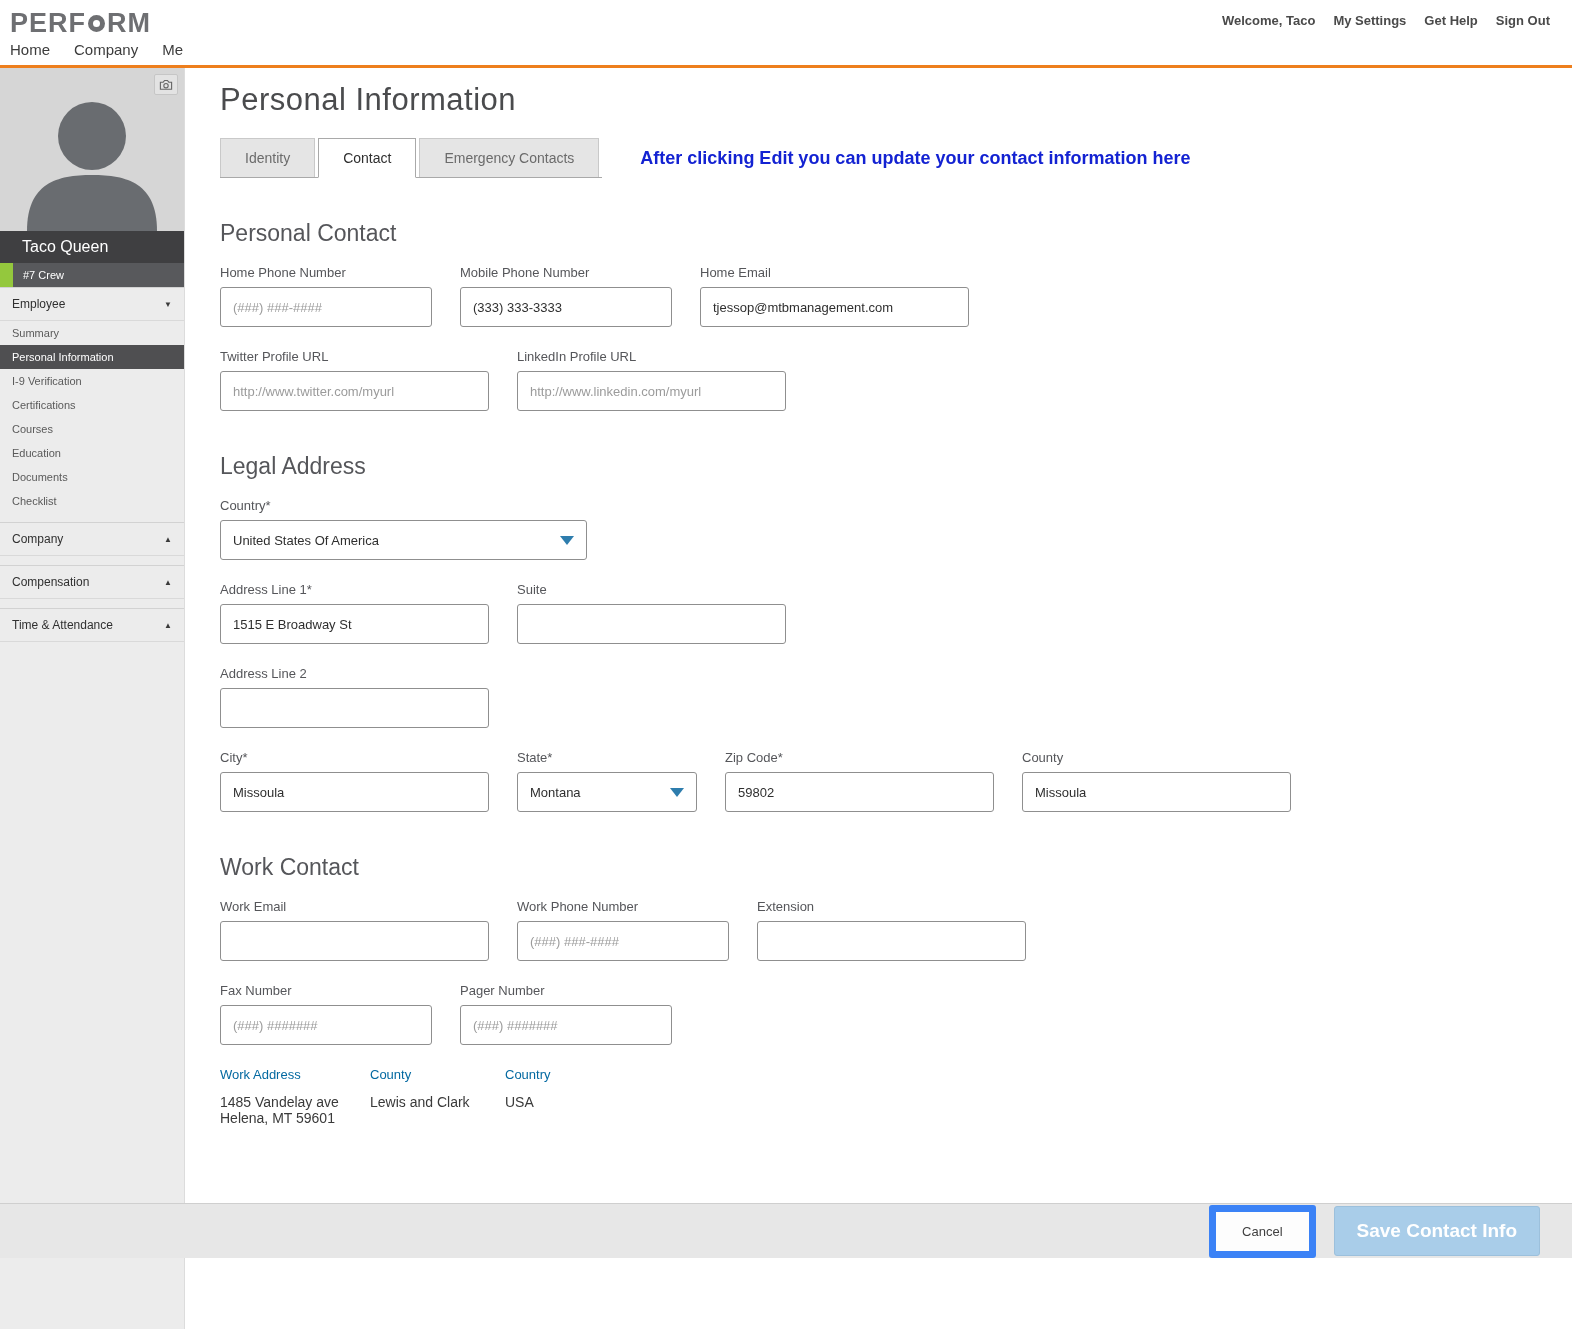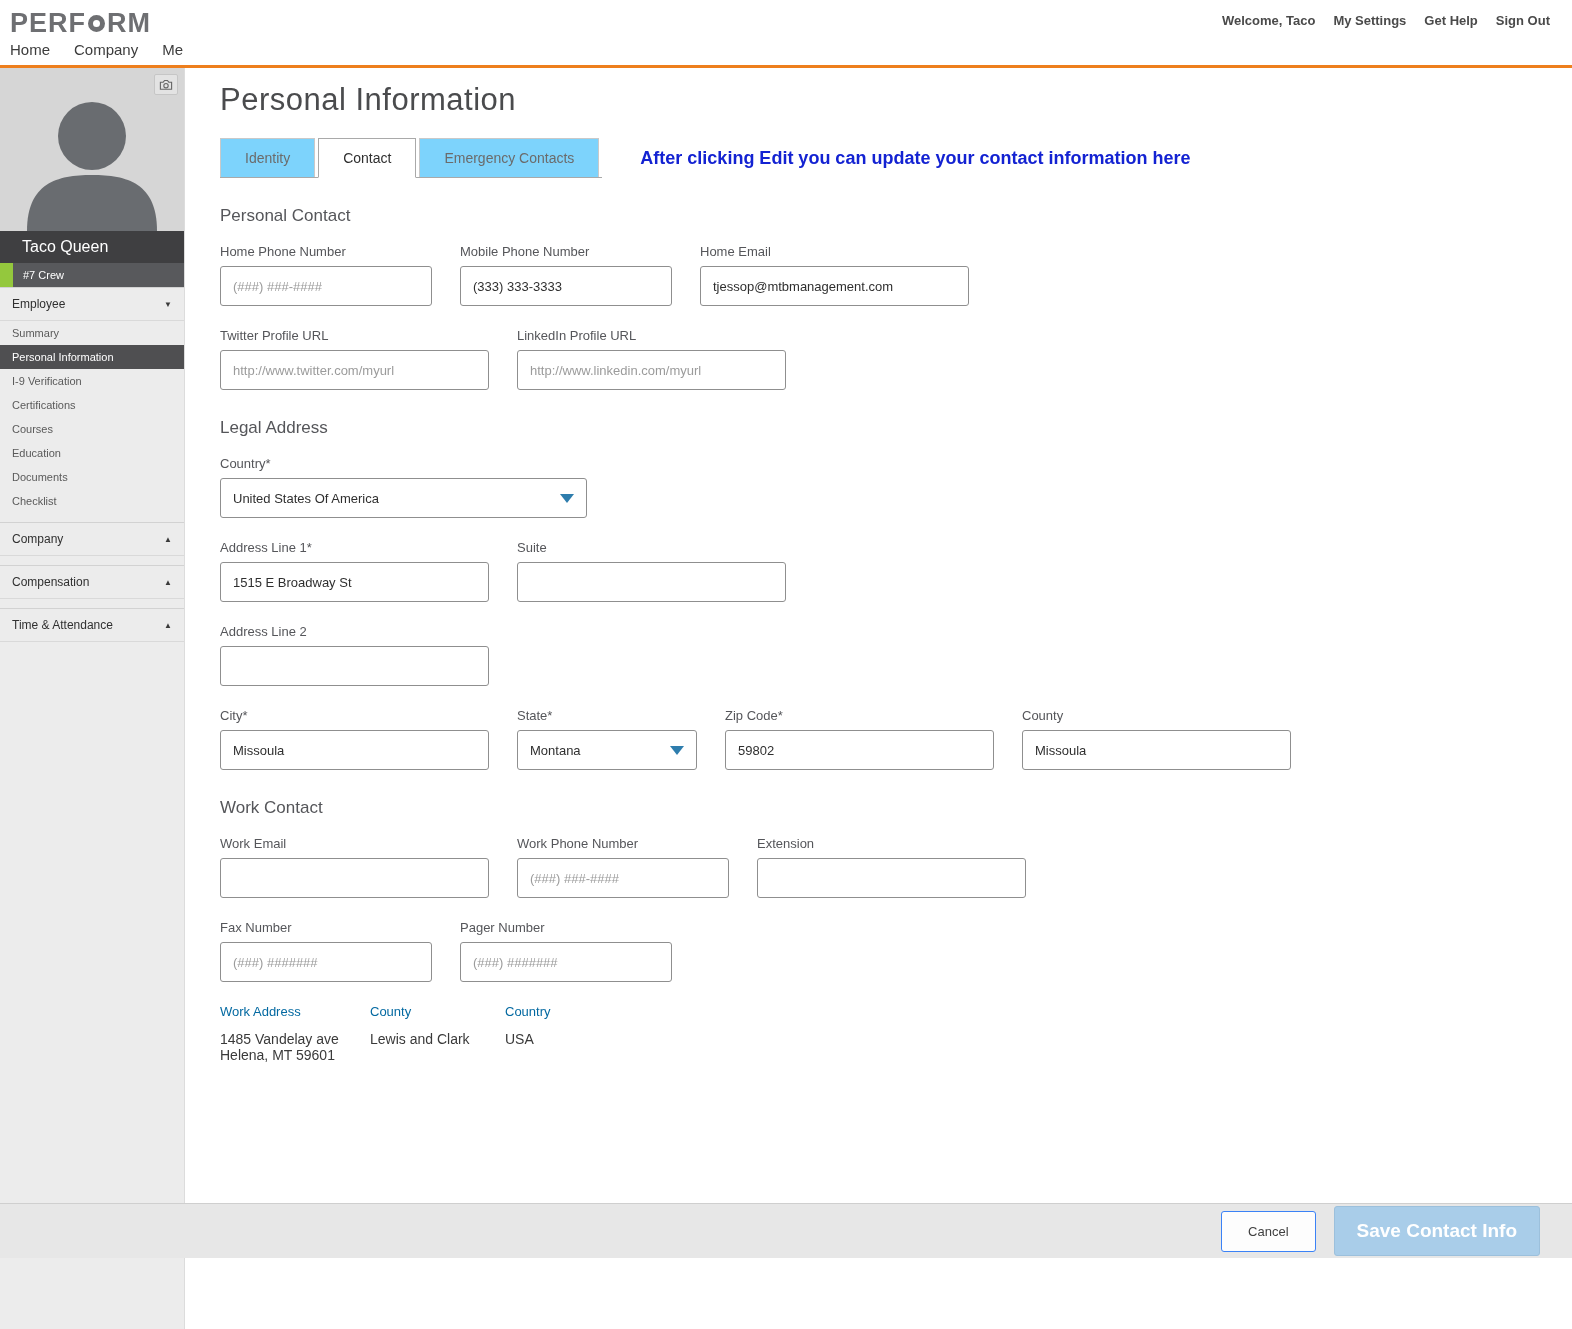--- a/index.html
+++ b/index.html
@@ -48,27 +48,27 @@
   .side-head.gap { margin-top: 9px; }
   .side-head .chev { font-size: 8px; color: #3a3a3a; }
   .side-items { list-style: none; }
   .side-items li { font-size: 11px; color: #5a5a5a; padding: 6px 12px; cursor: pointer; }
   .side-items li.active { background: #4f4f51; color: #fff; }
 
   
   .page-title { font-size: 31px; font-weight: 300; color: #4a4b4d; letter-spacing: .5px; }
   .tabs-row { display: flex; align-items: center; margin-top: 20px; }
   .tabs { display: flex; border-bottom: 1px solid #a9a9a9; }
-  .tab { font-size: 14px; color: #6b6b6b; background: #7dd3fc; border: 1px solid #c9c9c9;
+  .tab { font-size: 14px; color: #6b6b6b; background: #e5e5e5; border: 1px solid #c9c9c9;
          border-bottom: none; padding: 11px 24px; margin-right: 3px; cursor: pointer; }
   .tab.active { background: #fff; border: 1px solid #a9a9a9; border-bottom: 1px solid #fff;
                 margin-bottom: -1px; color: #2f2f2f; }
   .annotation { margin-left: 38px; font-size: 18px; font-weight: 600; color: #1322d2; }
 
-  .sec-head { font-size: 17px; font-weight: 300; color: #55565a; margin: 28px 0 18px; }
+  .sec-head { font-size: 23px; font-weight: 300; color: #55565a; margin: 42px 0 18px; }
   .frow { display: flex; gap: 28px; margin-bottom: 22px; align-items: flex-start; }
   .field label { display: block; font-size: 13px; color: #55565a; margin-bottom: 7px; }
   .field input, .sel {
     height: 40px; border: 1px solid #8f8f8f; border-radius: 3px; background: #fff;
     font-size: 13px; color: #2f2f2f; padding: 0 12px; font-family: "Liberation Sans", sans-serif;
   }
   .field input { display: block; }
   input::placeholder { color: #9b9b9b; opacity: 1; }
   .sel { display: flex; align-items: center; justify-content: space-between; cursor: pointer; }
   .dd-arrow { width: 0; height: 0; border-left: 7px solid transparent;
@@ -76,21 +76,21 @@
   .w212 { width: 212px; } .w232 { width: 269px; } .w435 { width: 367px; } .w180 { width: 180px; }
 
   .wa-labels { display: flex; margin-top: 3px; font-size: 13px; color: #0369a1; }
   .wa-vals { display: flex; margin-top: 12px; font-size: 14px; color: #3a3a3a; }
   .wa-c1 { width: 150px; } .wa-c2 { width: 135px; }
 
   
   .footer-bar { background: #e7e7e7; border-top: 1px solid #cfcfcf;
                 display: flex; align-items: center; justify-content: flex-end;
                 gap: 18px; padding-right: 32px; }
-  .btn-cancel { background: #fdfdfd; border: 1px solid #3b82f6; border-radius: 3px;
+  .btn-cancel { background: #fdfdfd; border: 7px solid #3b82f6; border-radius: 3px;
                 color: #3f3f3f; font-size: 13px; padding: 12px 26px; cursor: pointer;
                 font-family: "Liberation Sans", sans-serif; }
   .btn-save { background: #a9cde9; border: 1px solid #9cc0dc; border-radius: 3px;
               color: #ffffff; font-size: 19px; font-weight: bold; padding: 13px 22px;
               cursor: pointer; font-family: "Liberation Sans", sans-serif; }
 
   .bottom-strip { display: flex; }
   .bottom-strip .strip-left { width: 185px; background: #ececec; border-right: 1px solid #dcdcdc; }
   .bottom-strip .strip-right { flex: 1; background: #fff; }
 </style>

